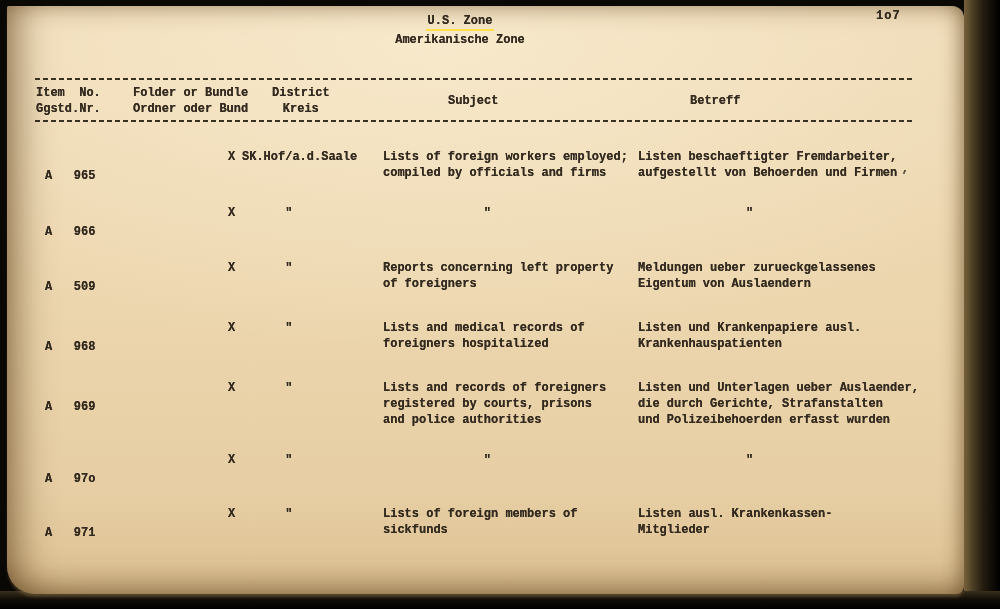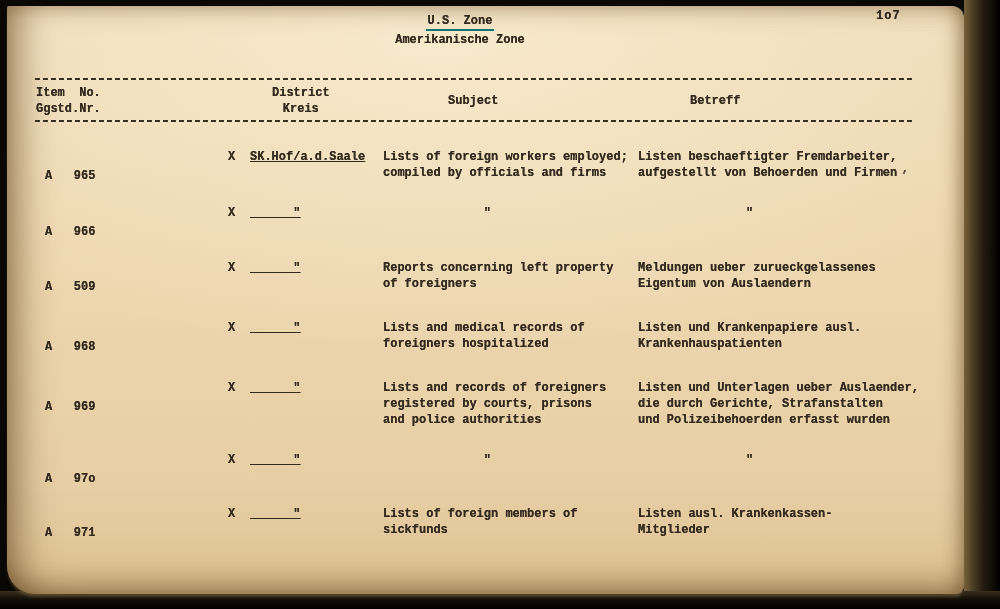--- a/index.html
+++ b/index.html
@@ -32,41 +32,41 @@
       0 4px 3px -1px rgba(120,96,58,.55);
   }
   .content{
     position:absolute;left:0;top:0;width:1000px;height:609px;
     color:#32291f;font-size:12px;line-height:16px;font-weight:bold;
     text-shadow:0 0 .5px rgba(46,37,26,.85);
   }
   .abs{position:absolute;white-space:pre-wrap;}
   .page-number{left:876px;top:8px;font-size:12px;letter-spacing:1px;}
   .title-block{left:330px;top:13px;width:260px;text-align:center;white-space:normal;}
-  .title-main{display:inline-block;border-bottom:2px solid #0f766e;padding:0 2px 0 2px;}
+  .title-main{display:inline-block;border-bottom:2px solid #fde047;padding:0 2px 0 2px;}
   .title-sub{margin-top:1px;}
   .dash{
     left:35px;width:877px;height:2px;
     background:repeating-linear-gradient(90deg,#3a3024 0px,#3a3024 5px,rgba(0,0,0,0) 5px,rgba(0,0,0,0) 8px);
   }
   .dash-1{top:78px;}
   .dash-2{top:120px;}
   .hdr{top:85px;text-align:center;}
   .h-item{left:36px;}
   .h-folder{left:133px;}
   .h-district{left:272px;}
   .h-subject{left:448px;top:93px;}
   .h-betreff{left:650px;top:93px;margin-left:40px;}
   .row{position:absolute;left:0;width:1000px;}
   .r0{top:149px;} .r1{top:205px;} .r2{top:260px;} .r3{top:320px;}
   .r4{top:380px;} .r5{top:452px;} .r6{top:506px;}
   .cell{position:absolute;white-space:pre-wrap;top:0;}
   .c-item{left:45px;margin-top:19px;}
   .c-folder{left:228px;}
-  .c-district{left:250px;text-decoration:underline;}
+  .c-district{left:242px;}
   .c-subject{left:383px;}
   .c-betreff{left:638px;}
   .ink-speck{left:901px;top:168px;font-size:12px;opacity:.8;}
 </style>
 </head>
 <body>
 
 <div class="scan">
   <div class="edge-right"></div>
   <div class="edge-bottom"></div>
@@ -78,20 +78,22 @@
 
     <div class="abs title-block">
       <span class="title-main">U.S. Zone</span>
       <div class="title-sub">Amerikanische Zone</div>
     </div>
 
     <div class="abs dash dash-1"></div>
 
     <span class="abs hdr h-item">Item  No.
 Ggstd.Nr.</span>
+    <span class="abs hdr h-folder">Folder or Bundle
+Ordner oder Bund</span>
     <span class="abs hdr h-district">District
 Kreis</span>
     <span class="abs h-subject">Subject</span>
     <span class="abs h-betreff">Betreff</span>
 
     <div class="abs dash dash-2"></div>
 
     <div class="row r0">
       <span class="cell c-item">A   965</span>
       <span class="cell c-folder">X</span>

